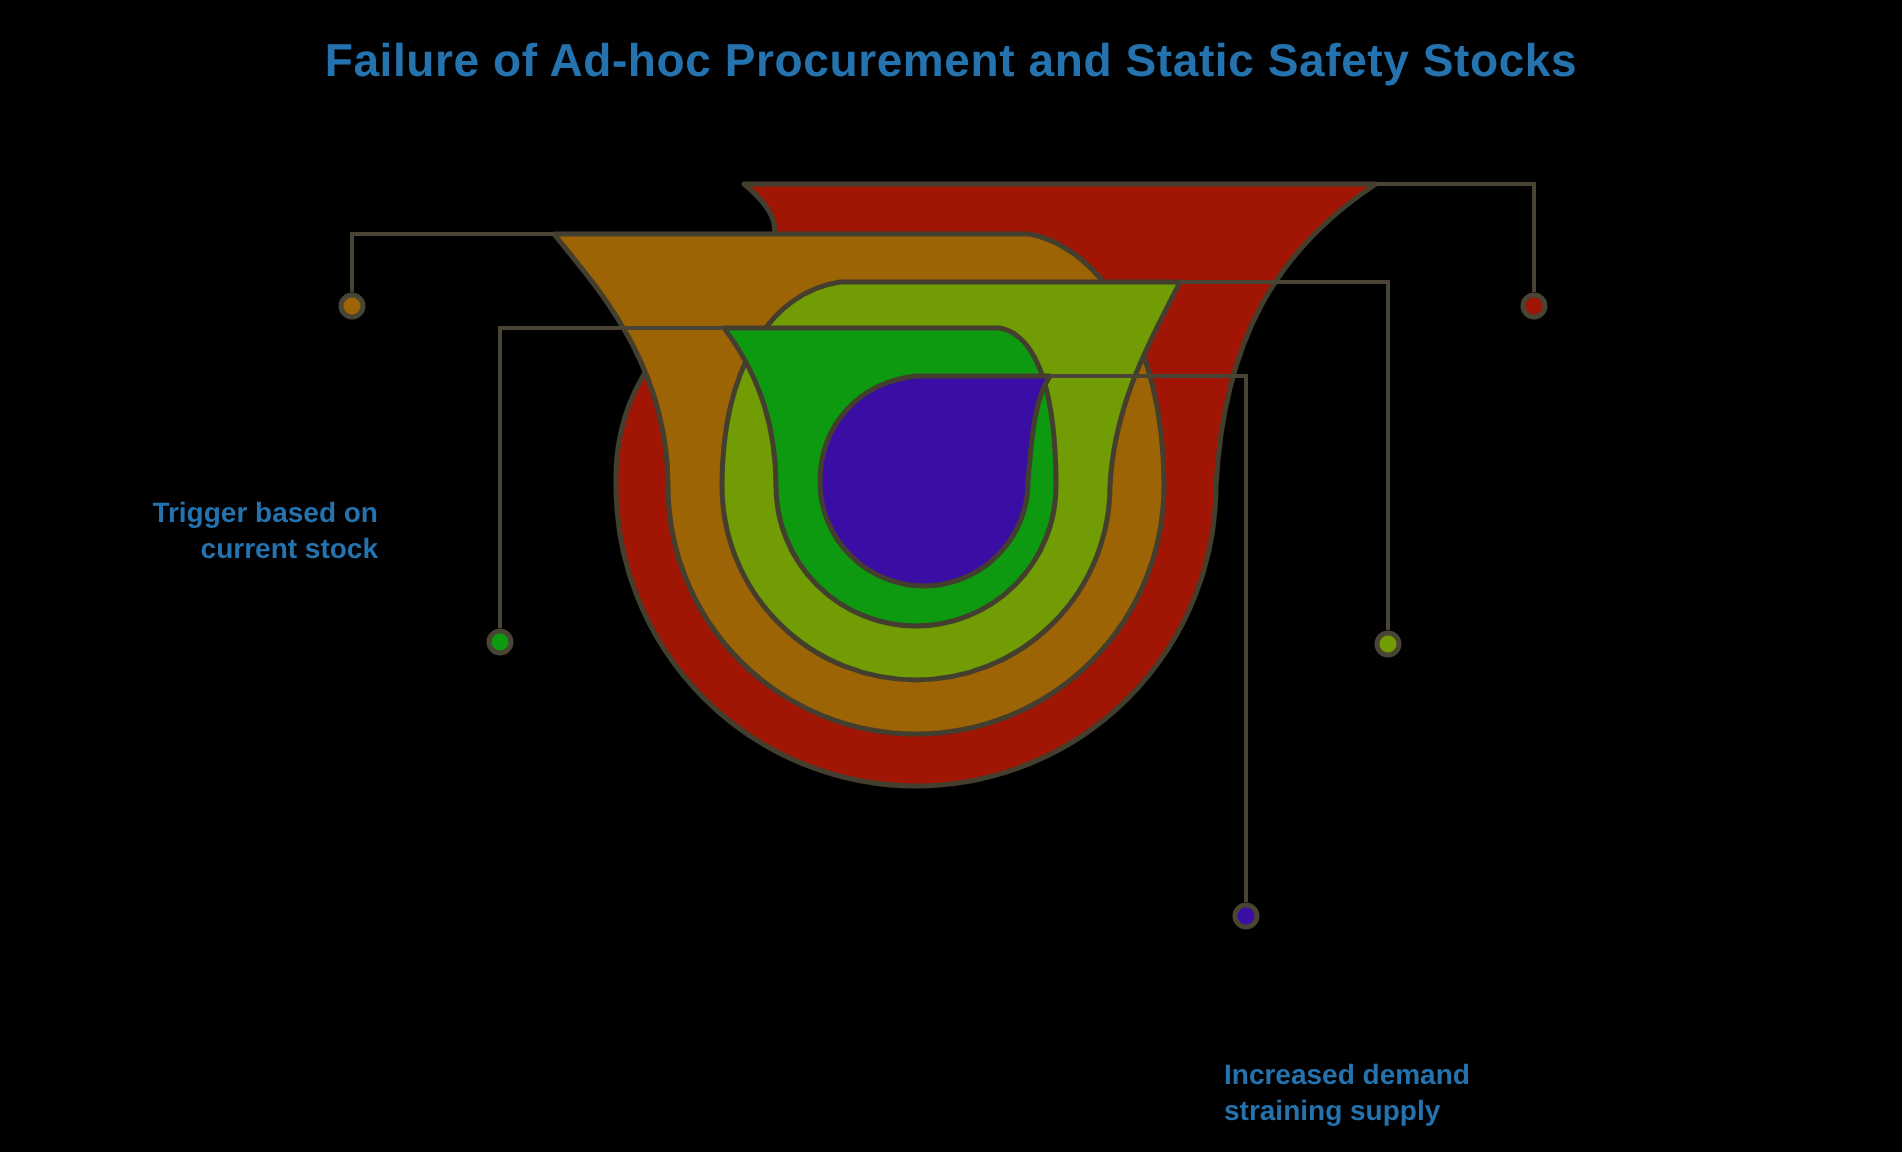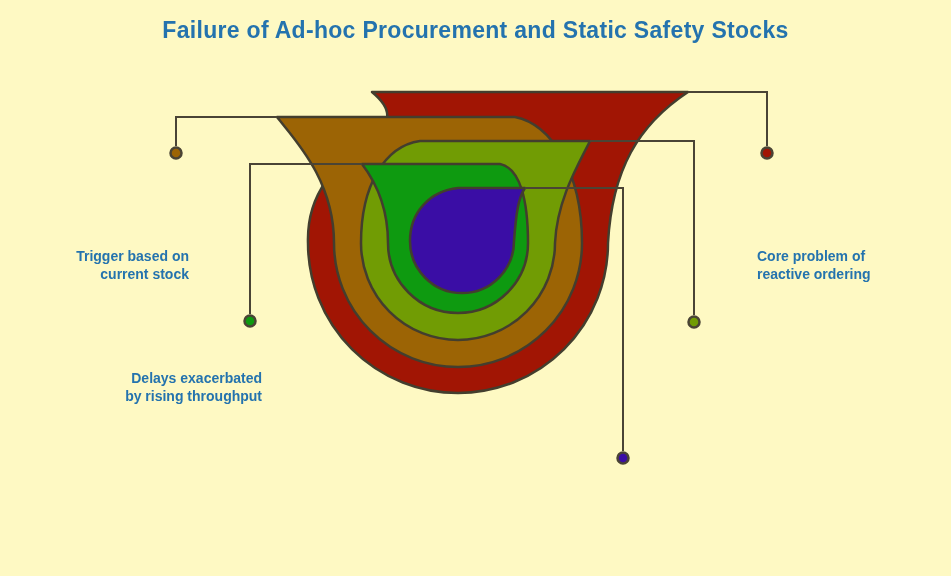--- a/index.html
+++ b/index.html
@@ -1,19 +1,19 @@
 <!DOCTYPE html>
 <html><head>
 <meta charset="utf-8">
 <style>
   html,body{margin:0;padding:0;background:#fff;}
   .canvas{
     position:relative;
     width:951px;height:576px;
-    background:#fef9c3;
+    background:#000000;
     overflow:hidden;
     font-family:"Liberation Sans","DejaVu Sans",sans-serif;
   }
   .title{
     position:absolute;
     left:0;top:17px;width:951px;
     text-align:center;
     font-size:23px;
     font-weight:700;
     letter-spacing:.3px;
@@ -59,20 +59,18 @@
     <circle class="dot" cx="176" cy="153" r="5.5" fill="#9c6405"></circle>
     <circle class="dot" cx="767" cy="153" r="5.5" fill="#a11504"></circle>
     <circle class="dot" cx="250" cy="321" r="5.5" fill="#0e9a10"></circle>
     <circle class="dot" cx="694" cy="322" r="5.5" fill="#719c04"></circle>
     <circle class="dot" cx="623" cy="458" r="5.5" fill="#3a0da5"></circle>
   </svg>
 
   <div class="label align-right" style="right: 762px; top: 247px; width: 200px; color: rgb(36, 115, 174);">Trigger based on
 current stock</div>
 
-  <div class="label align-right" style="right: 689px; top: 369px; width: 220px; color: rgb(36, 115, 174);">Delays exacerbated
-by rising throughput</div>
-
-  <div class="label" style="left: 757px; top: 247px; width: 170px; color: rgb(36, 115, 174);">Core problem of
-reactive ordering</div>
 
 
+
+  <div class="label" style="left: 612px; top: 528px; width: 200px; color: rgb(36, 115, 174);">Increased demand
+straining supply</div>
 </div>
 
 </body></html>

